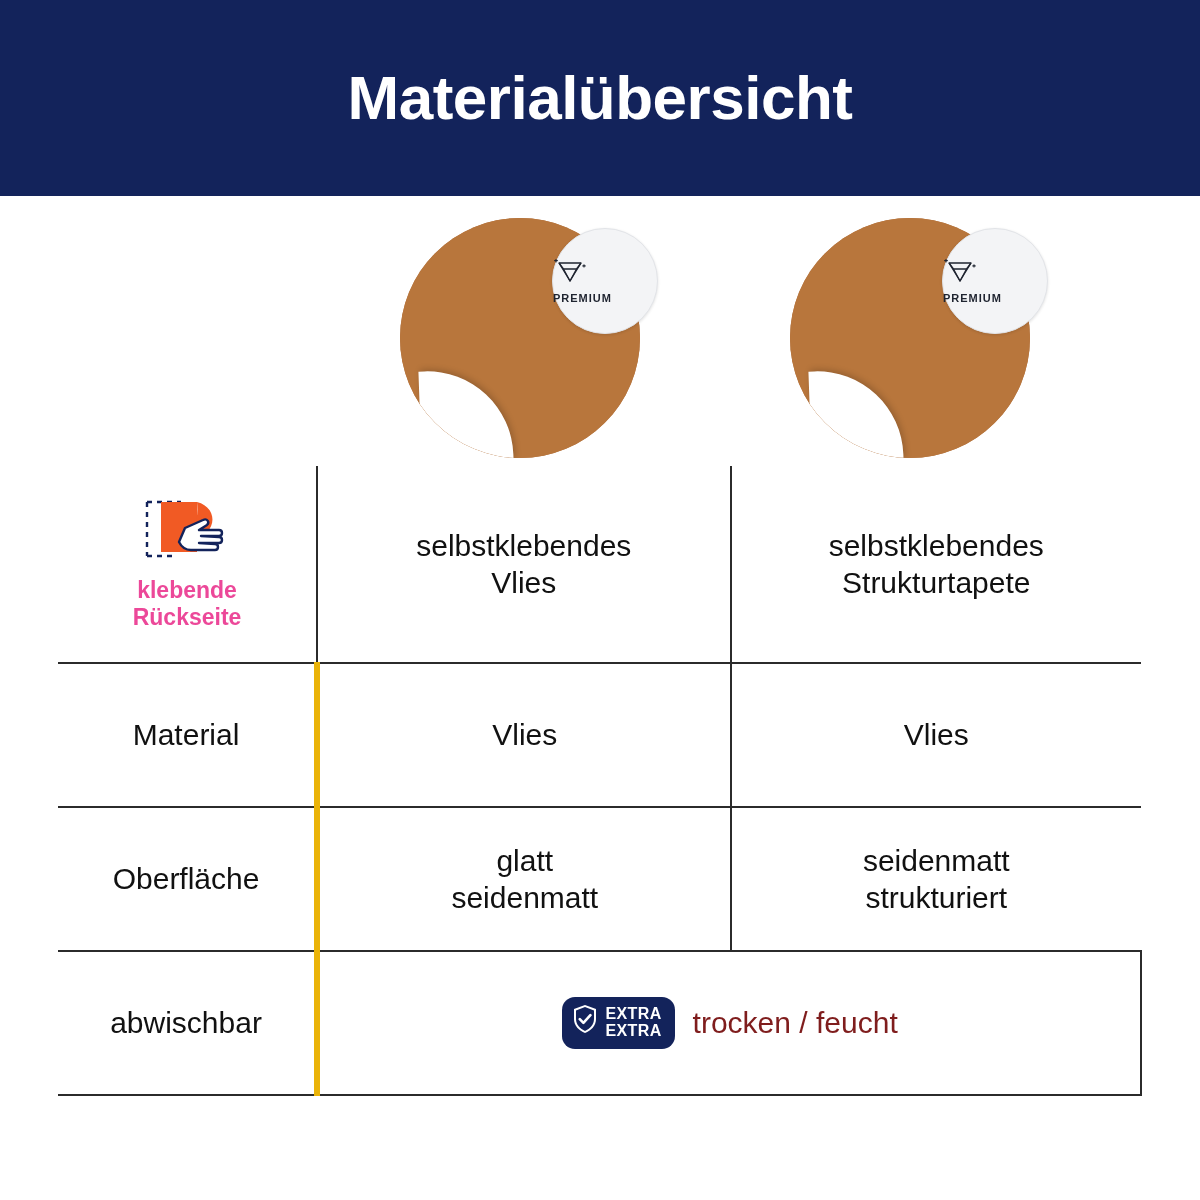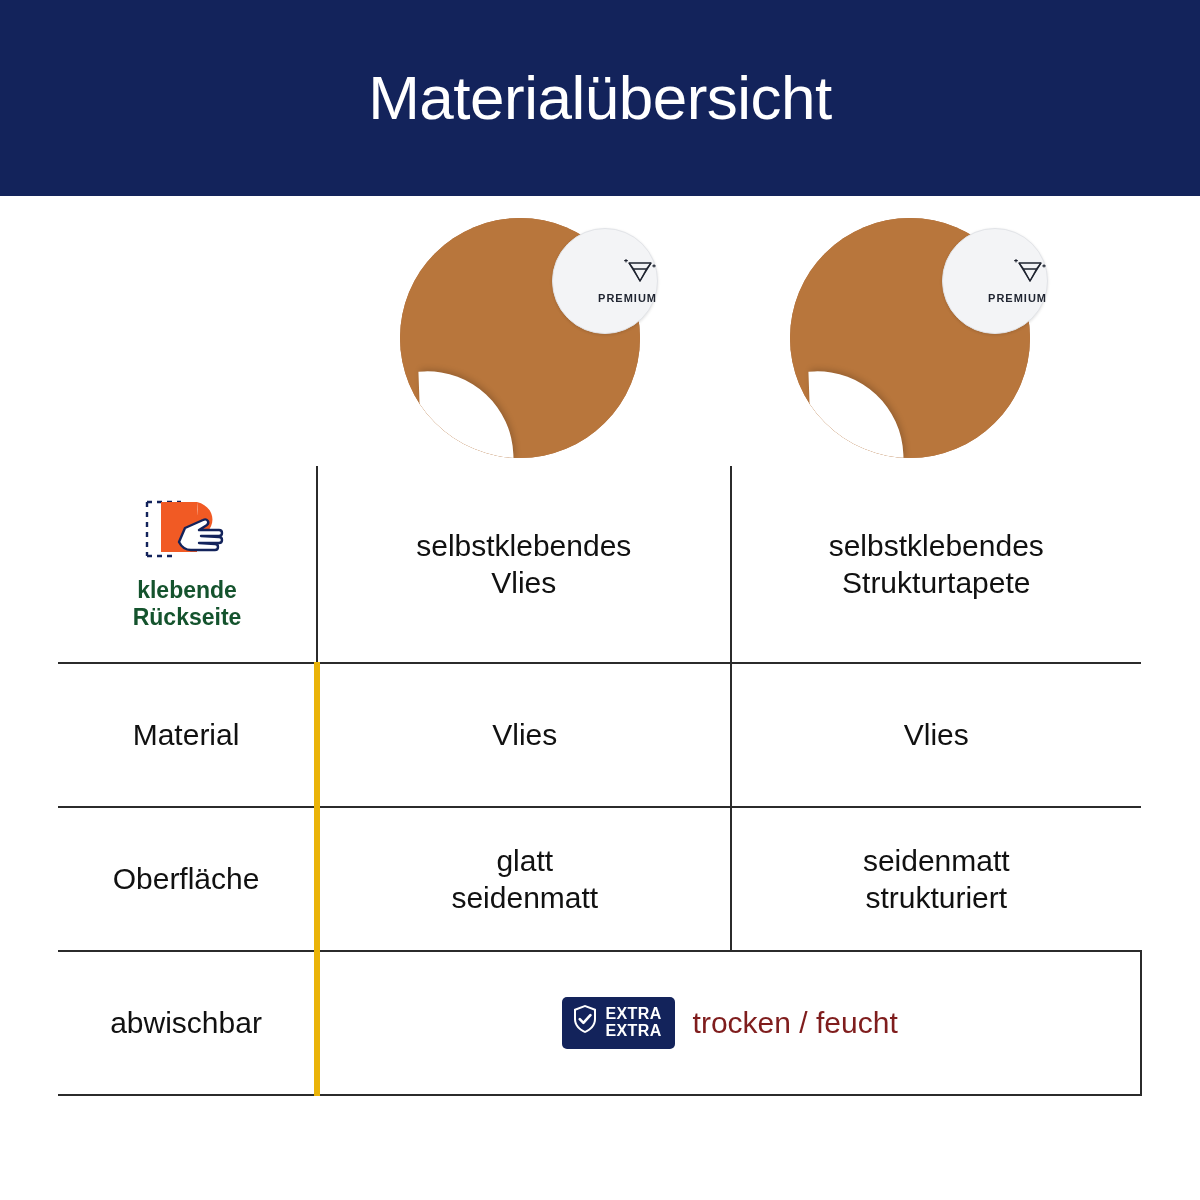--- a/index.html
+++ b/index.html
@@ -29,21 +29,21 @@
     width: 1200px;
     height: 196px;
     background: #13235b;
     display: flex;
     align-items: center;
     justify-content: center;
   }
   .header-title {
     color: #ffffff;
     font-size: 62px;
-    font-weight: normal;
+    font-weight: bold;
     letter-spacing: -0.5px;
     line-height: 1;
     text-align: left;
   }
 
   
   .swatches {
     position: absolute;
     top: 218px;
     left: 0;
@@ -113,21 +113,21 @@
     right: -18px;
     top: 10px;
     width: 104px;
     height: 104px;
     border-radius: 50%;
     background: #f3f4f6;
     border: 1px solid #e2e4e8;
     box-shadow: 0 1px 3px rgba(0,0,0,.12);
     display: flex;
     flex-direction: column;
-    align-items: flex-end;
+    align-items: flex-start;
     justify-content: center;
     gap: 3px;
   }
   .premium-badge .diamond-icon { display: block; }
   .premium-badge .premium-label {
     font-size: 11px;
     font-weight: bold;
     letter-spacing: 1px;
     color: #1f2430;
   }
@@ -164,32 +164,32 @@
   .adhesive-inner {
     display: flex;
     flex-direction: column;
     align-items: center;
     justify-content: center;
     gap: 6px;
   }
   .adhesive-label {
     font-size: 23px;
     font-weight: bold;
-    color: #14532d;
+    color: #ec4899;
     line-height: 1.2;
     text-align: center;
   }
 
   .robust-badge {
     display: inline-flex;
     align-items: center;
     gap: 7px;
     background: #13235b;
     color: #ffffff;
-    border-radius: 5px;
+    border-radius: 13px;
     padding: 7px 13px 7px 10px;
     vertical-align: middle;
     margin-right: 18px;
   }
   .robust-text {
     font-size: 16px;
     font-weight: bold;
     line-height: 1.05;
     text-align: left;
     letter-spacing: .4px;

